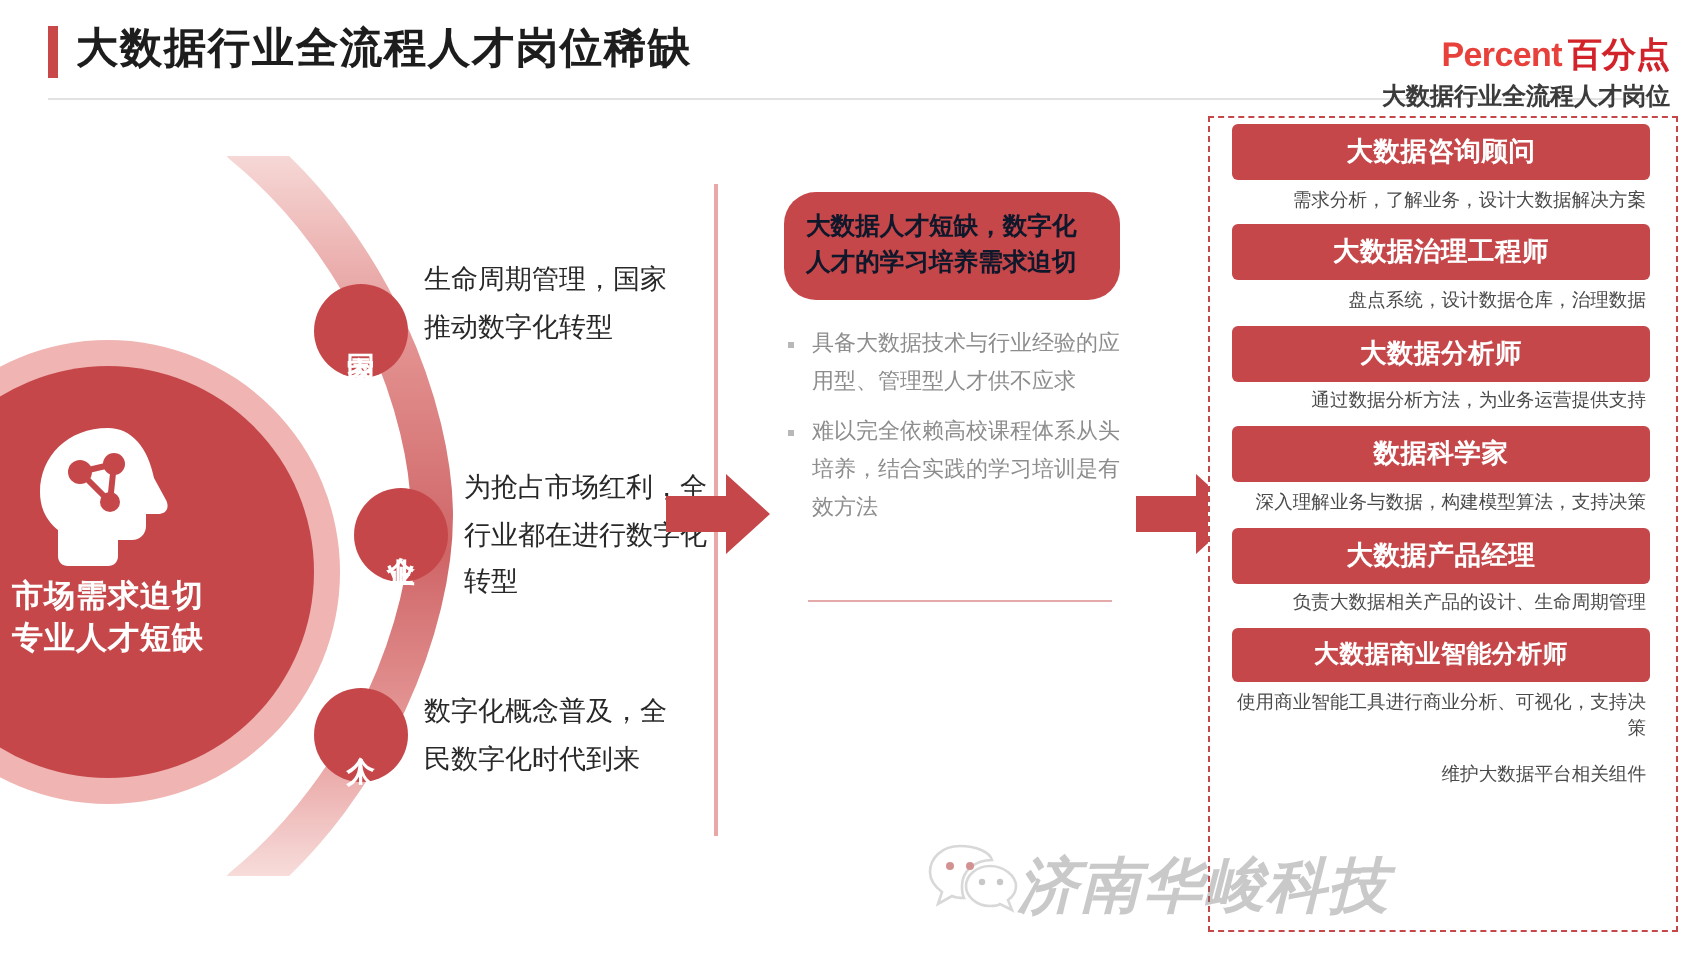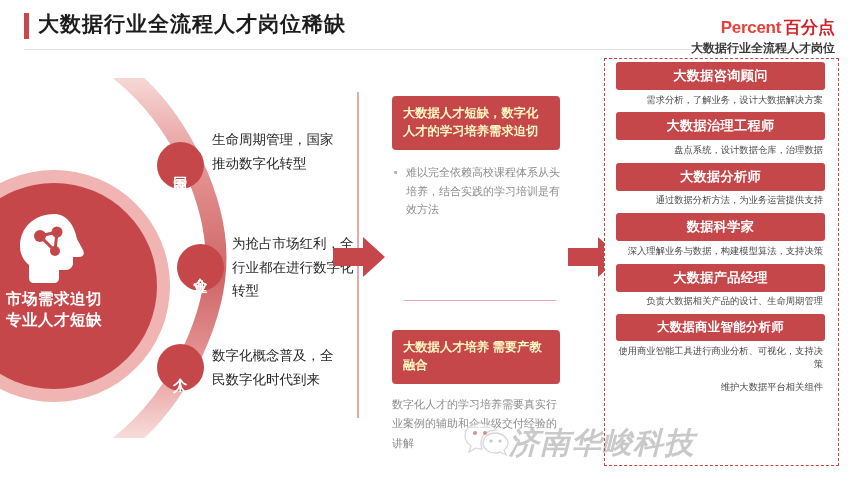--- a/index.html
+++ b/index.html
@@ -45,21 +45,21 @@
   .t2{left:232px;top:232px;}
   .t3{left:212px;top:344px;}
 
   
   .vline{position:absolute;left:357px;top:92px;width:1.6px;height:326px;background:#e9a7a7;}
   .arrow-wrap{position:absolute;}
   .arrow-wrap svg{display:block;}
 
   
   .mid{position:absolute;left:392px;top:96px;width:168px;}
-  .mbox{background:#c5474a;color:#fef9c3;border-radius:4px;padding:9px 11px;font-size:12.3px;font-weight:bold;line-height:1.45;}
+  .mbox{background:#c5474a;color:#0f172a;border-radius:16px;padding:9px 11px;font-size:12.3px;font-weight:bold;line-height:1.45;}
   .mbul{margin:13px 0 0 0;padding:0;list-style:none;}
   .mbul li{position:relative;padding-left:14px;font-size:11px;color:#8d8d8d;line-height:1.72;margin-bottom:7px;}
   .mbul li:before{content:"";position:absolute;left:2px;top:8px;width:3px;height:3px;background:#b8b8b8;}
   .mid2{position:absolute;left:392px;top:330px;width:168px;}
   .mdesc{margin-top:11px;font-size:11px;color:#8d8d8d;line-height:1.78;}
   .hline{position:absolute;left:404px;top:300px;width:152px;height:1.2px;background:#e4a9a9;}
 
   
   .panel{position:absolute;left:604px;top:58px;width:233px;height:406px;
          border:1.4px dashed #c5474a;background:#fff;}
@@ -145,28 +145,25 @@
   </div>
   <div class="arrow-wrap" style="left:568px;top:237px;">
     <svg width="52" height="40" viewBox="0 0 52 40">
       <path d="M0 11 L30 11 L30 0 L52 20 L30 40 L30 29 L0 29 Z" fill="#c5474a"></path>
     </svg>
   </div>
 
   <div class="mid">
     <div class="mbox">大数据人才短缺，数字化人才的学习培养需求迫切</div>
     <ul class="mbul">
+      <li>具备大数据技术与行业经验的应用型、管理型人才供不应求</li>
       <li>难以完全依赖高校课程体系从头培养，结合实践的学习培训是有效方法</li>
     </ul>
   </div>
   <div class="hline"></div>
-  <div class="mid2">
-    <div class="mbox">大数据人才培养 需要产教融合</div>
-    <div class="mdesc">数字化人才的学习培养需要真实行业案例的辅助和企业级交付经验的讲解</div>
-  </div>
 
   <div class="panel"></div>
   <div class="jobs">
     <div class="job">
       <div class="job-title">大数据咨询顾问</div>
       <div class="job-desc">需求分析，了解业务，设计大数据解决方案</div>
     </div>
     <div class="job">
       <div class="job-title">大数据治理工程师</div>
       <div class="job-desc">盘点系统，设计数据仓库，治理数据</div>

